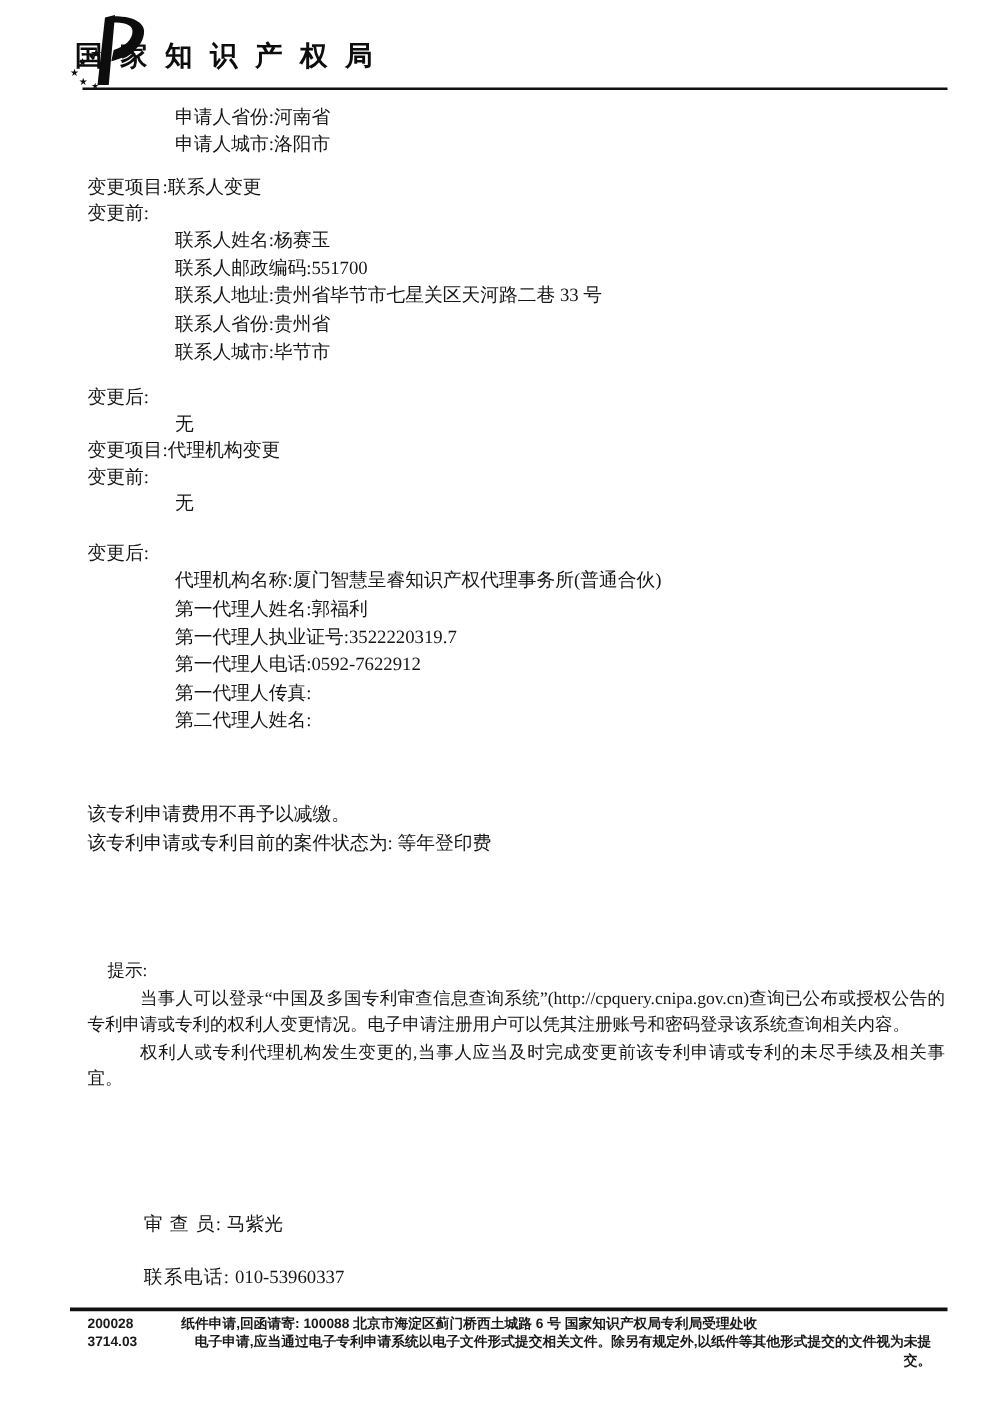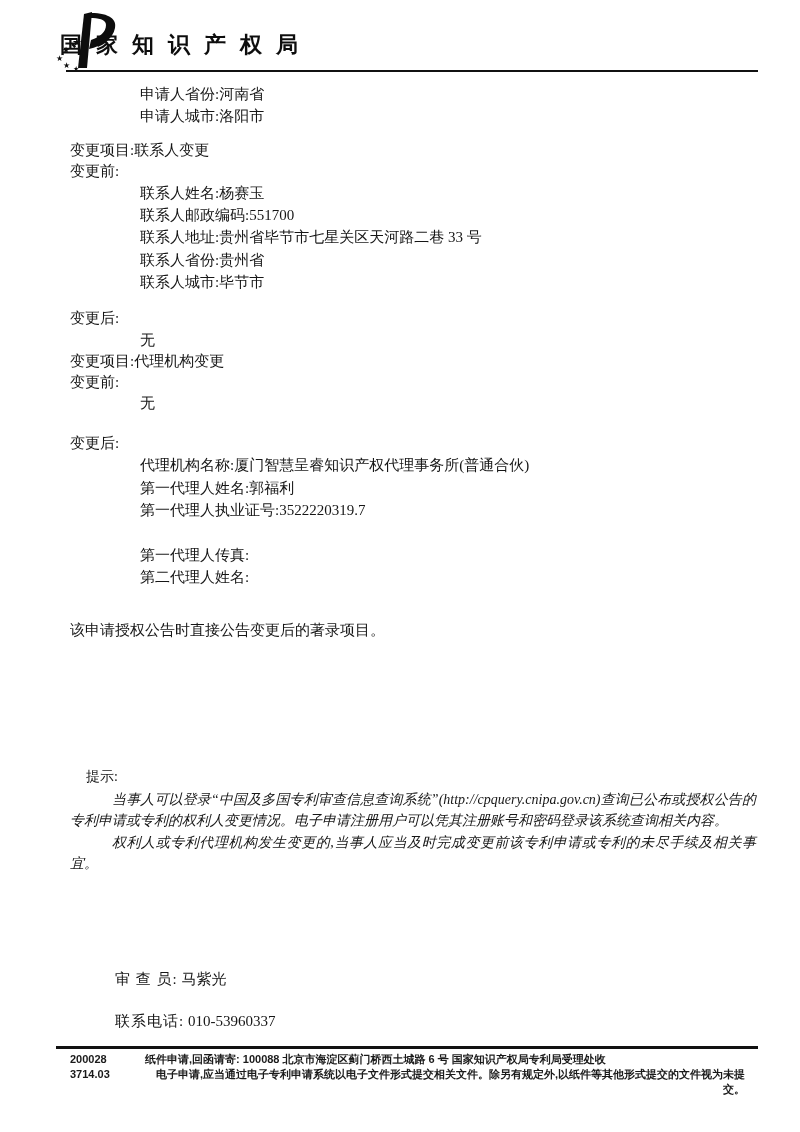--- a/index.html
+++ b/index.html
@@ -36,21 +36,20 @@
   }
   .logo { position: absolute; top: 10px; left: 50px; width: 74px; height: 62px; }
   .tips-para {
     position: absolute;
     white-space: normal;
     width: 686px;
     font-size: 14px;
     line-height: 21px;
     text-indent: 3em;
     text-align: justify;
-    font-style: italic;
   }
   .review-line { font-size: 15px; text-align: center; }
   .review-line .lbl { letter-spacing: 1px; }
   .footer-text {
     font-family: "Liberation Sans", "DejaVu Sans", sans-serif;
     font-weight: bold;
     font-size: 11px;
     line-height: 15px;
     color: #1a1a1a;
   }
@@ -88,24 +87,26 @@
   <div class="abs body-line" style="top:308px;left:70px">变更后:</div>
   <div class="abs body-line" style="top:330px;left:140px">无</div>
 
   <div class="abs body-line" style="top:351px;left:70px">变更项目:代理机构变更</div>
   <div class="abs body-line" style="top:372px;left:70px">变更前:</div>
   <div class="abs body-line" style="top:393px;left:140px">无</div>
   <div class="abs body-line" style="top:433px;left:70px">变更后:</div>
   <div class="abs body-line" style="top:455px;left:140px">代理机构名称:厦门智慧呈睿知识产权代理事务所(普通合伙)</div>
   <div class="abs body-line" style="top:478px;left:140px">第一代理人姓名:郭福利</div>
   <div class="abs body-line" style="top:500px;left:140px">第一代理人执业证号:3522220319.7</div>
+  <div class="abs body-line" style="top:522px;left:140px">第一代理人电话:0592-7622912</div>
   <div class="abs body-line" style="top:545px;left:140px">第一代理人传真:</div>
   <div class="abs body-line" style="top:567px;left:140px">第二代理人姓名:</div>
 
-  <div class="abs body-line" style="top:620px;left:70px">该申请授权公告时直接公告变更后的著录项目。</div>
+  <div class="abs body-line" style="top:642px;left:70px">该专利申请费用不再予以减缴。</div>
+  <div class="abs body-line" style="top:665px;left:70px">该专利申请或专利目前的案件状态为: 等年登印费</div>
 
   <div class="abs" style="top:768px;left:86px;font-size:14px">提示:</div>
   <div class="tips-para" style="top:789px;left:70px">当事人可以登录“中国及多国专利审查信息查询系统”(http://cpquery.cnipa.gov.cn)查询已公布或授权公告的专利申请或专利的权利人变更情况。电子申请注册用户可以凭其注册账号和密码登录该系统查询相关内容。</div>
   <div class="tips-para" style="top:832px;left:70px">权利人或专利代理机构发生变更的,当事人应当及时完成变更前该专利申请或专利的未尽手续及相关事宜。</div>
 
   <div class="abs review-line" style="top:970px;left:115px">
     <span class="lbl">审 查 员:</span>
     <span>马紫光</span>
   </div>
   <div class="abs review-line" style="top:1012px;left:115px">

